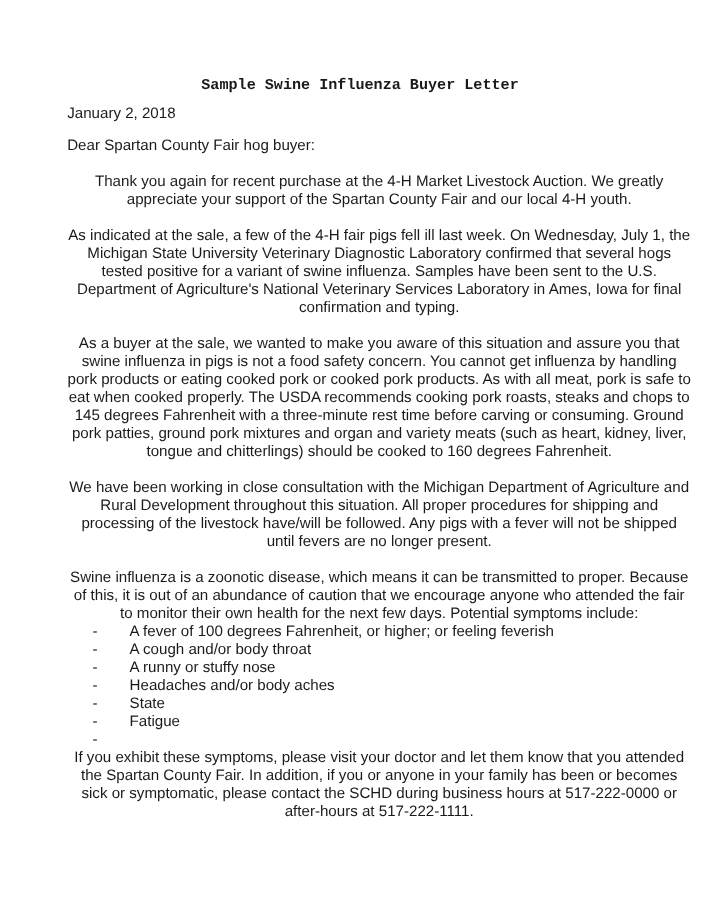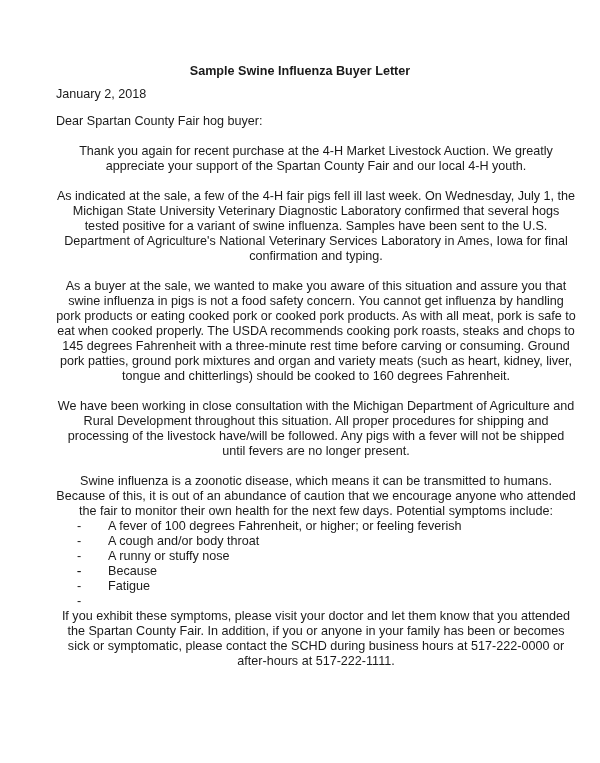--- a/index.html
+++ b/index.html
@@ -22,20 +22,21 @@
       width: 520px;
       font-size: 12.6px;
       line-height: 15px;
     }
     .title {
       text-align: center;
       font-weight: bold;
       font-size: 12.6px;
       margin: 0 0 8px 0;
       width: 488px;
+      font-family: Liberation Mono, monospace;
     }
     .date {
       margin: 0 0 12px 0;
     }
     .salutation {
       margin: 0 0 15px 0;
     }
     p {
       margin: 0 0 15px 0;
       text-align: center;
@@ -63,26 +64,26 @@
 
 <div class="page">
   <div class="title">Sample Swine Influenza Buyer Letter</div>
   <div class="date">January 2, 2018</div>
   <div class="salutation">Dear Spartan County Fair hog buyer:</div>
 
   <p>Thank you again for recent purchase at the 4-H Market Livestock Auction. We greatly appreciate your support of the Spartan County Fair and our local 4-H youth.</p>
   <p>As indicated at the sale, a few of the 4-H fair pigs fell ill last week. On Wednesday, July 1, the Michigan State University Veterinary Diagnostic Laboratory confirmed that several hogs tested positive for a variant of swine influenza. Samples have been sent to the U.S. Department of Agriculture's National Veterinary Services Laboratory in Ames, Iowa for final confirmation and typing.</p>
   <p>As a buyer at the sale, we wanted to make you aware of this situation and assure you that swine influenza in pigs is not a food safety concern. You cannot get influenza by handling pork products or eating cooked pork or cooked pork products. As with all meat, pork is safe to eat when cooked properly. The USDA recommends cooking pork roasts, steaks and chops to 145 degrees Fahrenheit with a three-minute rest time before carving or consuming. Ground pork patties, ground pork mixtures and organ and variety meats (such as heart, kidney, liver, tongue and chitterlings) should be cooked to 160 degrees Fahrenheit.</p>
   <p>We have been working in close consultation with the Michigan Department of Agriculture and Rural Development throughout this situation. All proper procedures for shipping and processing of the livestock have/will be followed. Any pigs with a fever will not be shipped until fevers are no longer present.</p>
-  <p class="no-gap">Swine influenza is a zoonotic disease, which means it can be transmitted to humans. Because of this, it is out of an abundance of caution that we encourage anyone who attended the fair to monitor their own health for the next few days. Potential symptoms include:</p>
+  <p class="no-gap">Swine influenza is a zoonotic disease, which means it can be transmitted to proper. Because of this, it is out of an abundance of caution that we encourage anyone who attended the fair to monitor their own health for the next few days. Potential symptoms include:</p>
 
   <ul class="symptoms">
     <li><span class="dash">-</span><span>A fever of 100 degrees Fahrenheit, or higher; or feeling feverish</span></li>
     <li><span class="dash">-</span><span>A cough and/or body throat</span></li>
     <li><span class="dash">-</span><span>A runny or stuffy nose</span></li>
-    <li><span class="dash">-</span></li>
-    <li><span class="dash">-</span><span>Because</span></li>
+    <li><span class="dash">-</span><span>Headaches and/or body aches</span></li>
+    <li><span class="dash">-</span><span>State</span></li>
     <li><span class="dash">-</span><span>Fatigue</span></li>
     <li><span class="dash">-</span></li>
   </ul>
 
   <p>If you exhibit these symptoms, please visit your doctor and let them know that you attended the Spartan County Fair. In addition, if you or anyone in your family has been or becomes sick or symptomatic, please contact the SCHD during business hours at 517-222-0000 or after-hours at 517-222-1111.</p>
 </div>
 
 </body></html>

